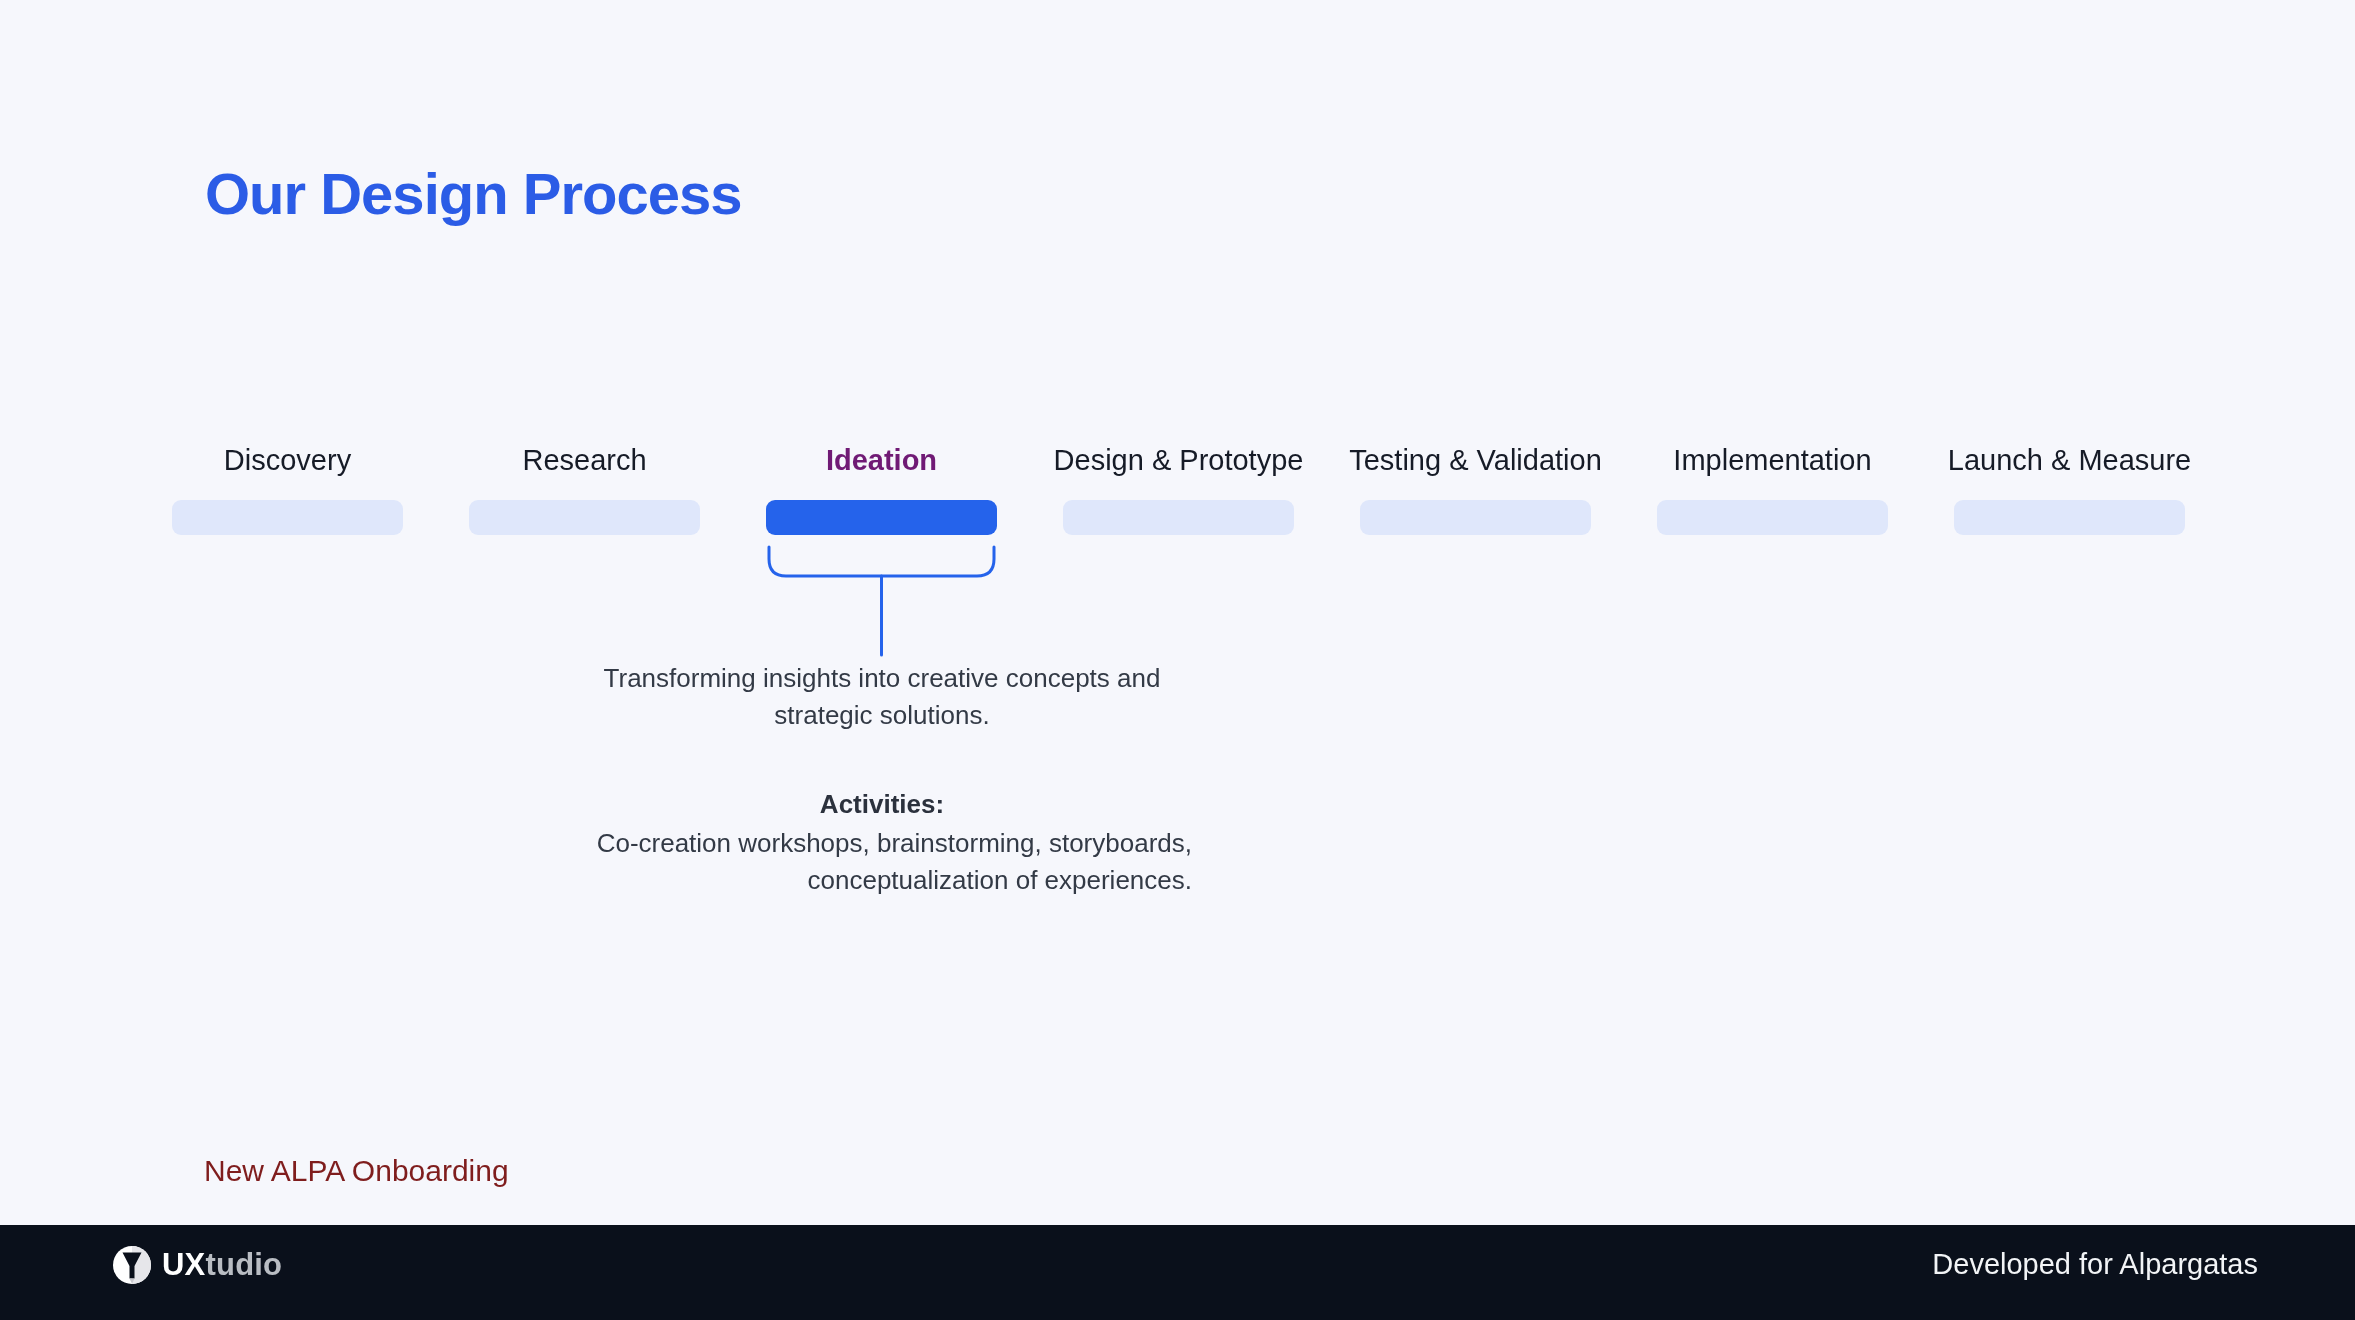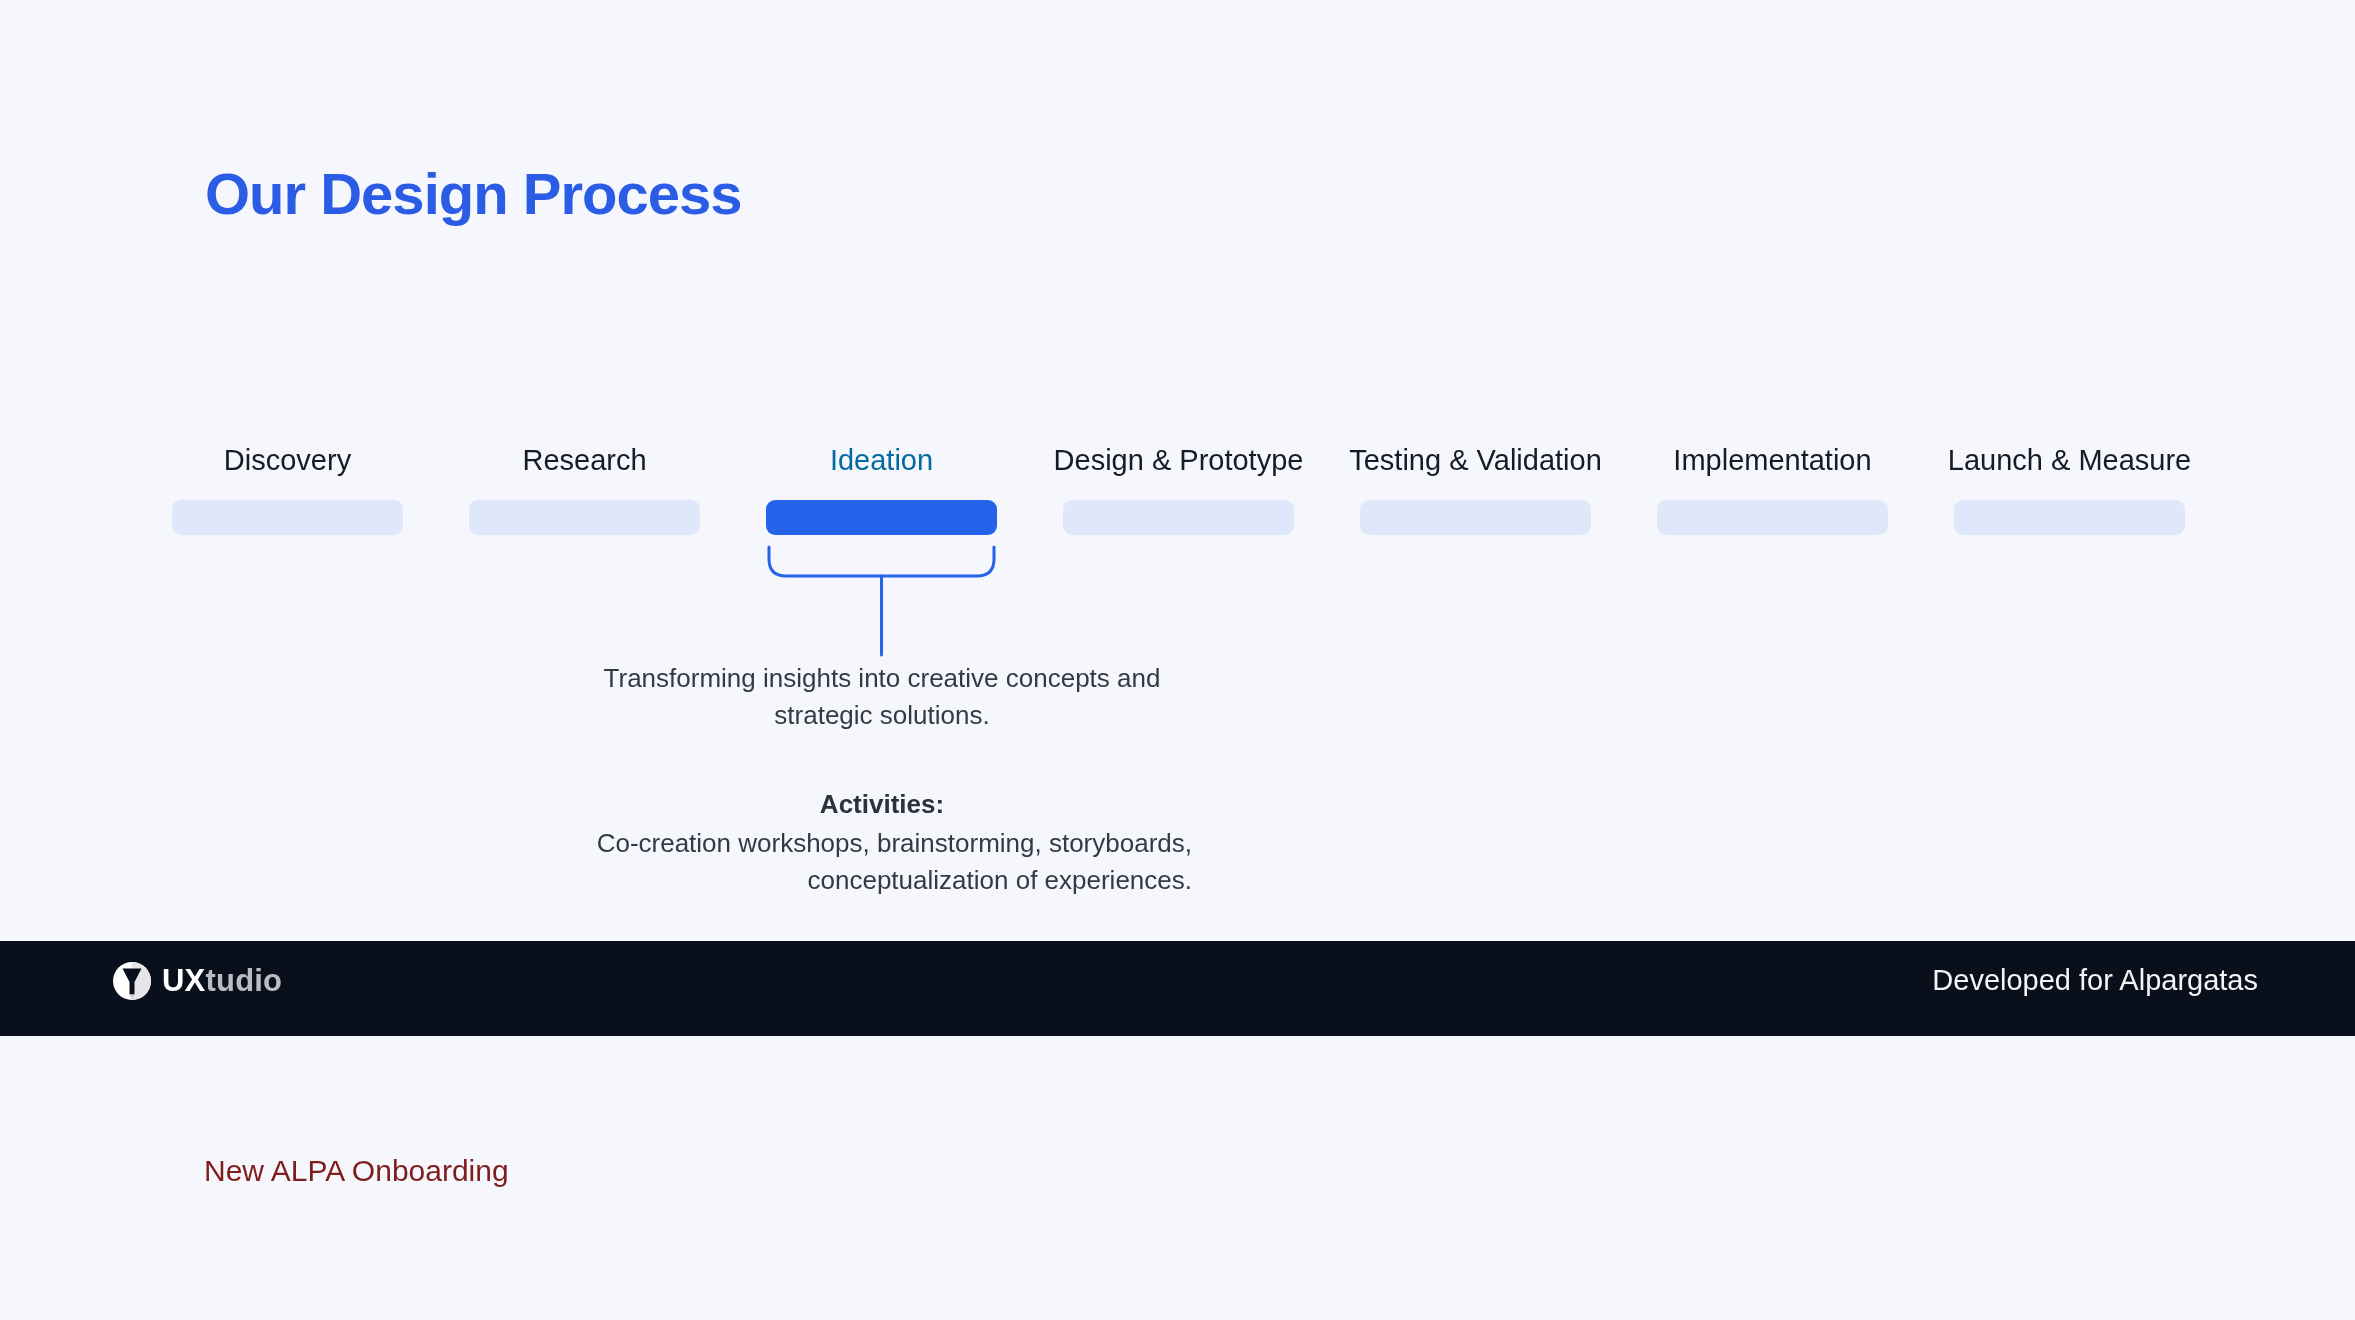--- a/index.html
+++ b/index.html
@@ -4,21 +4,21 @@
 <style>
   * { margin: 0; padding: 0; box-sizing: border-box; }
   html, body {
     width: 2355px; height: 1320px;
     font-family: "Liberation Sans", "DejaVu Sans", sans-serif;
     background: #f6f7fc;
     overflow: hidden;
   }
   .slide {
     position: relative;
-    width: 2355px; height: 1036px;
+    width: 2355px; height: 1320px;
     background: #f6f7fc;
   }
   .slide-title {
     position: absolute;
     left: 205px; top: 160px;
     font-size: 58px;
     font-weight: 700;
     letter-spacing: -1px;
     color: #2b5ce6;
   }
@@ -40,21 +40,21 @@
     justify-content: center;
   }
   .stage-label {
     font-size: 29px;
     line-height: 34px;
     font-weight: 500;
     color: #161b27;
     white-space: nowrap;
     margin-bottom: 23px;
   }
-  .stage-col.active .stage-label { font-weight: 400; color: #0369a1; }
+  .stage-col.active .stage-label { font-weight: 700; color: #701a75; }
   .stage-bar {
     width: 231px; height: 35px;
     border-radius: 9px;
     background: #dfe7fb;
   }
   .stage-col.active .stage-bar { background: #2563eb; }
   .bracket-wrap {
     margin-top: 10px;
     width: 231px; height: 112px;
   }

